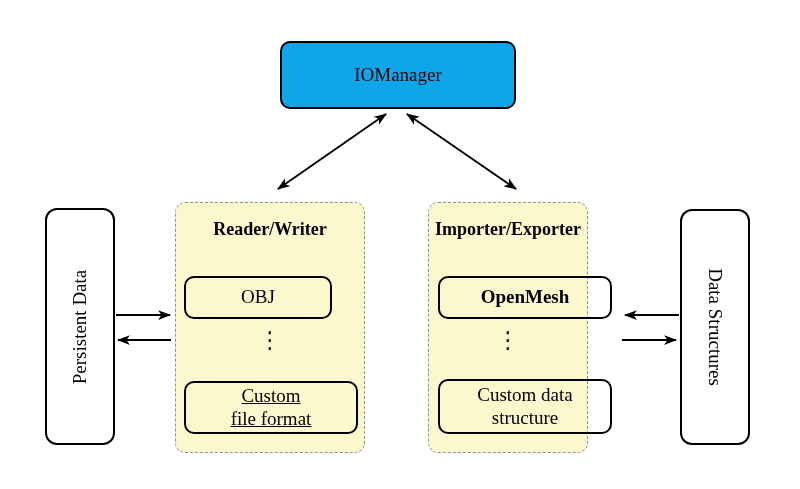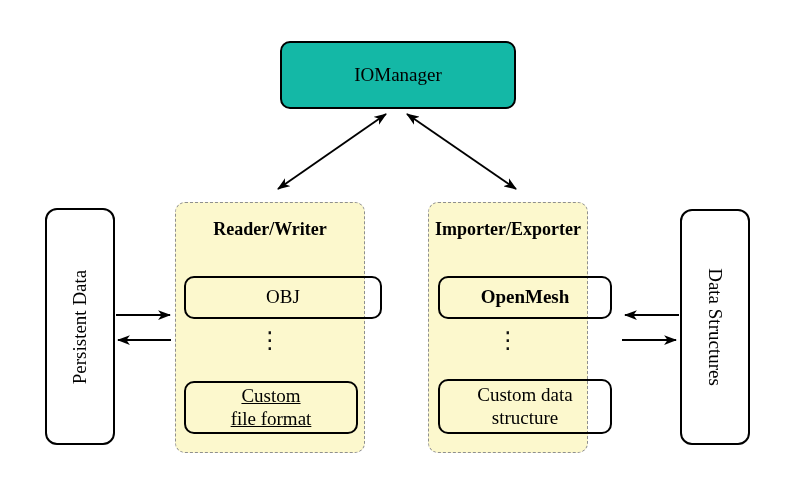--- a/index.html
+++ b/index.html
@@ -20,21 +20,21 @@
   .node {
     position: absolute;
     box-sizing: border-box;
     display: flex;
     align-items: center;
     justify-content: center;
     font-size: 19px;
   }
   .io-box {
     left: 280px; top: 41px; width: 236px; height: 68px;
-    background: #14b8a6;
+    background: #0ea5e9;
     border: 2.6px solid #000000;
     border-radius: 10px;
   }
   .side-box {
     background: #ffffff;
     border: 2.6px solid #000000;
     border-radius: 12px;
   }
   .side-left  { left: 45px;  top: 208px; width: 70px; height: 237px; }
   .side-right { left: 680px; top: 209px; width: 70px; height: 236px; }
@@ -63,21 +63,21 @@
     border-radius: 10px;
     background: transparent;
     display: flex;
     align-items: center;
     justify-content: center;
     text-align: center;
     font-size: 19px;
     line-height: 1.2;
   }
   .pre { white-space: pre-line; }
-  .group-left  .item-0 { left: 8px; top: 73px;  width: 198px; height: 43px; }
+  .group-left  .item-0 { left: 8px; top: 73px;  width: 148px; height: 43px; }
   .group-left  .item-1 { left: 8px; top: 178px; width: 174px; height: 53px; text-decoration: underline; }
   .group-right .item-0 { left: 9px; top: 73px;  width: 174px; height: 43px; font-weight: bold; }
   .group-right .item-1 { left: 9px; top: 176px; width: 174px; height: 55px; }
   .dots {
     position: absolute;
     top: 126px; left: 0; right: 0;
     text-align: center;
     font-size: 23px;
     line-height: 1;
     font-family: "DejaVu Sans", sans-serif;

